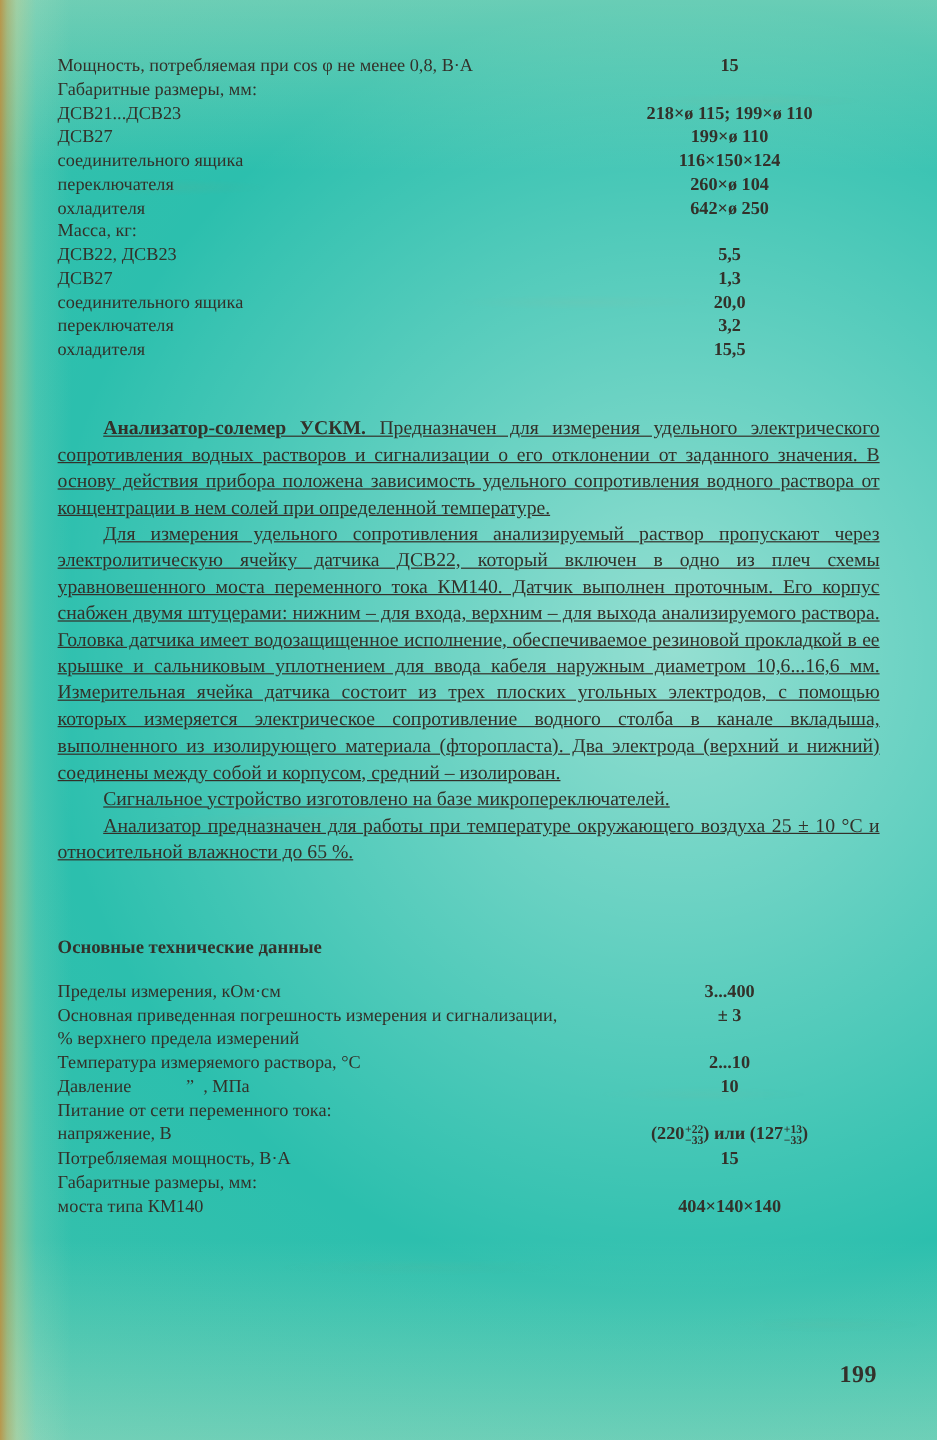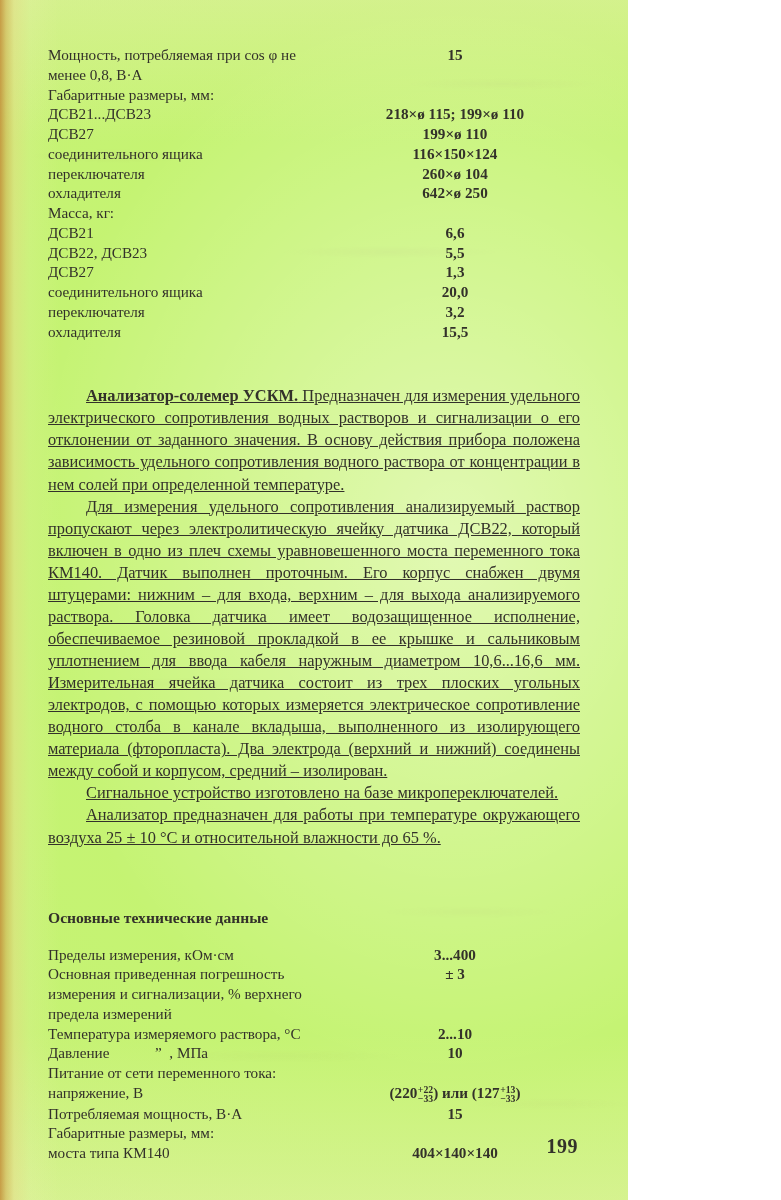--- a/index.html
+++ b/index.html
@@ -3,24 +3,24 @@
 <meta charset="utf-8">
 <title>Страница 199</title>
 <style>
   html, body {
     margin: 0;
     padding: 0;
     background: #ffffff;
   }
   #page {
     position: relative;
-    width: 628px;
+    width: 781px;
     height: 1200px;
     overflow: hidden;
-    background: #bef264;
+    background: #14b8a6;
     font-family: "Liberation Serif", "DejaVu Serif", serif;
     color: #33312a;
     -webkit-font-smoothing: antialiased;
   }
   
   #page::before {
     content: "";
     position: absolute;
     inset: 0;
     pointer-events: none;
@@ -169,24 +169,20 @@
             </tr>
             <tr>
               <td class="label lvl2">охладителя</td>
               <td class="value">642×ø 250</td>
             </tr>
             <tr>
               <td class="label lvl1">Масса, кг:</td>
               <td class="value"></td>
             </tr>
             <tr>
-              <td class="label lvl2">ДСВ21</td>
-              <td class="value">6,6</td>
-            </tr>
-            <tr>
               <td class="label lvl2">ДСВ22, ДСВ23</td>
               <td class="value">5,5</td>
             </tr>
             <tr>
               <td class="label lvl2">ДСВ27</td>
               <td class="value">1,3</td>
             </tr>
             <tr>
               <td class="label lvl2">соединительного ящика</td>
               <td class="value">20,0</td>

